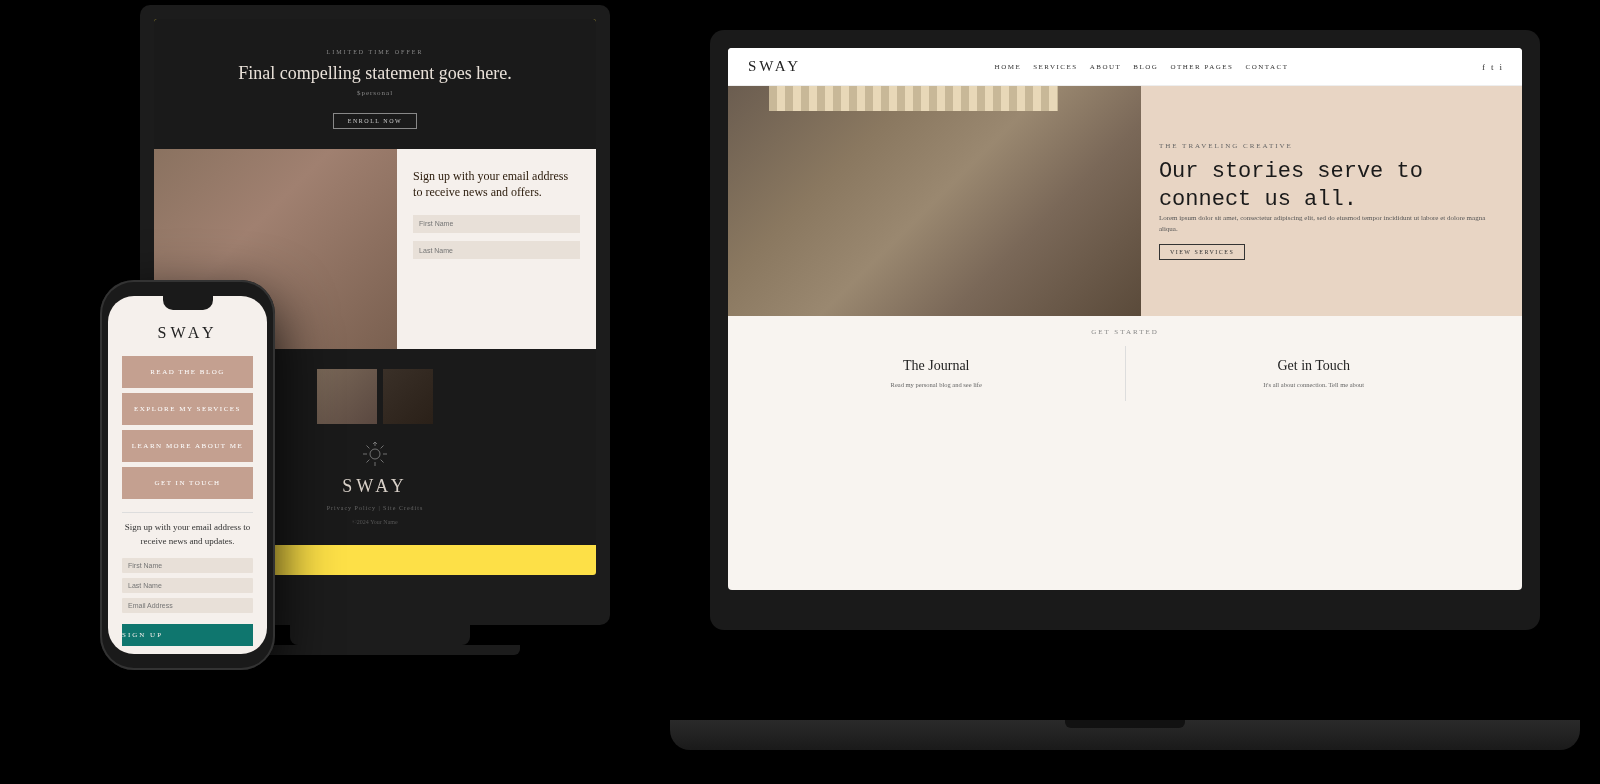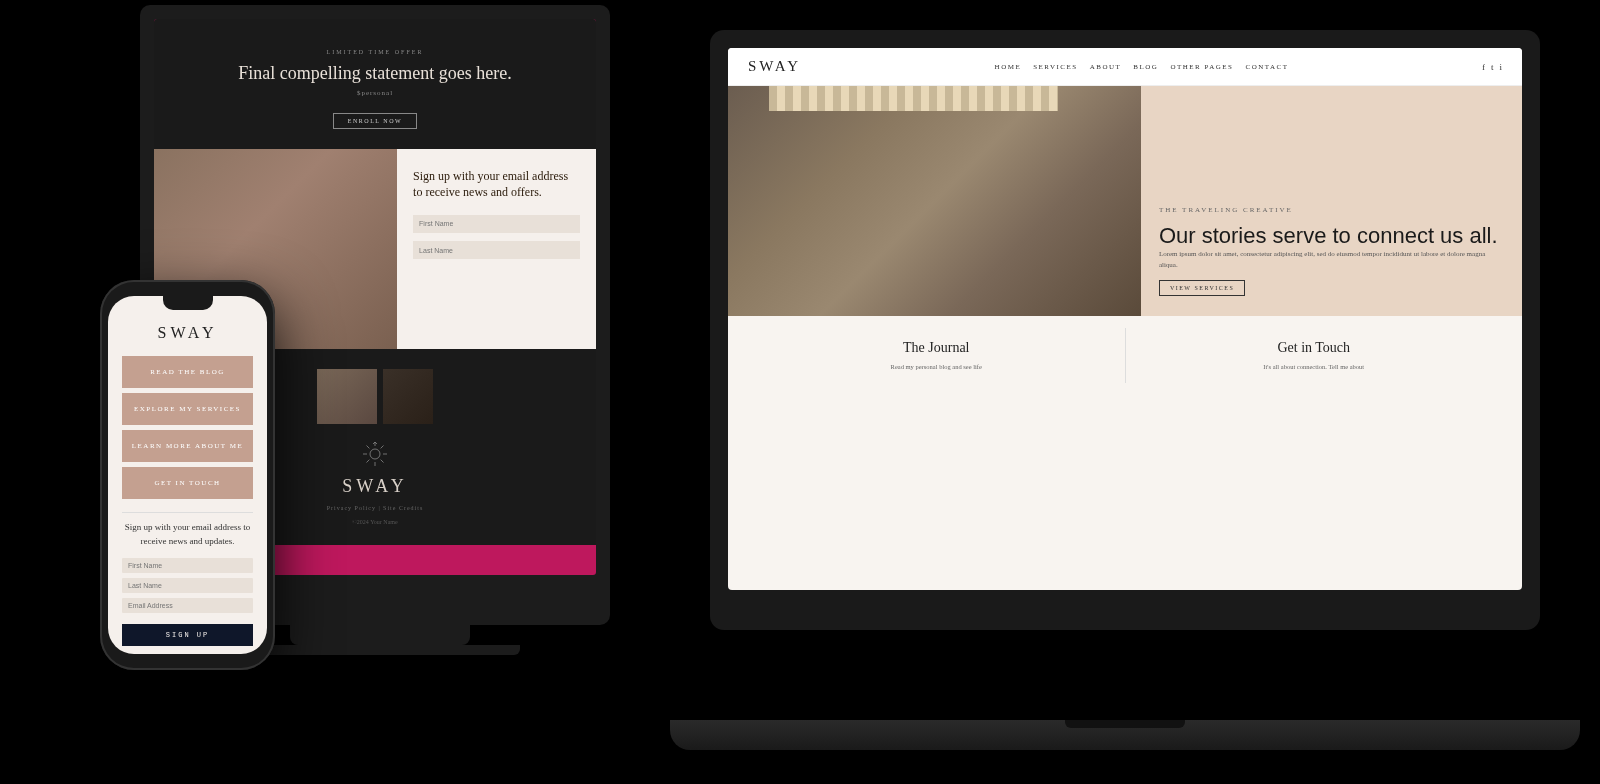--- a/index.html
+++ b/index.html
@@ -121,31 +121,31 @@
       width: 70%;
       height: 25px;
       background: repeating-linear-gradient(90deg, #c8b898 0px, #c8b898 8px, #e8d8b8 8px, #e8d8b8 16px);
     }
     .site-hero-content {
       width: 48%;
       background: #e8d5c4;
       padding: 20px 18px;
       display: flex;
       flex-direction: column;
-      justify-content: flex-end;
+      justify-content: center;
     }
     .site-hero-eyebrow {
       font-size: 7px;
       letter-spacing: 2px;
       text-transform: uppercase;
       color: #666;
       margin-bottom: 8px;
     }
     .site-hero-heading {
-      font-family: Liberation Sans, sans-serif;
+      font-family: Liberation Mono, monospace;
       font-size: 22px;
       color: #1a1a1a;
       line-height: 1.25;
       margin-bottom: 0;
     }
     .site-hero-body {
       font-size: 7px;
       color: #555;
       line-height: 1.5;
       margin-bottom: 10px;
@@ -206,21 +206,21 @@
       width: 470px;
       height: 620px;
       background: #1c1c1c;
       border-radius: 10px;
       padding: 14px 14px 50px 14px;
       box-shadow: 0 15px 50px rgba(0,0,0,0.9);
     }
     .monitor-screen {
       width: 100%;
       height: 100%;
-      background: #be185d;
+      background: #fde047;
       border-radius: 3px;
       overflow: hidden;
     }
     .monitor-stand {
       width: 180px;
       height: 20px;
       background: #1c1c1c;
       margin: 0 auto;
       border-radius: 0 0 8px 8px;
     }
@@ -419,29 +419,27 @@
       background: #e8e0d8;
       margin-bottom: 5px;
       border: none;
       padding: 4px 6px;
       font-size: 7px;
       color: #999;
       border-radius: 1px;
     }
     .phone-sign-btn {
       width: 100%;
-      background: #0f172a;
+      background: #0f766e;
       color: #f5f0ec;
-      text-align: center;
       padding: 7px 0;
       font-size: 7px;
       letter-spacing: 2px;
       text-transform: uppercase;
       margin-top: 6px;
-      font-family: Liberation Mono, monospace;
     }
 
     
     .sun-svg {
       display: block;
     }
   </style>
 </head>
 <body>
 
@@ -525,20 +523,21 @@
         </div>
         <div class="site-hero-content">
           <div class="site-hero-eyebrow">THE TRAVELING CREATIVE</div>
           <div class="site-hero-heading">Our stories serve to connect us all.</div>
           <div class="site-hero-body">Lorem ipsum dolor sit amet, consectetur adipiscing elit, sed do eiusmod tempor incididunt ut labore et dolore magna aliqua.</div>
           <div class="site-hero-btn">VIEW SERVICES</div>
         </div>
       </div>
 
       <div class="site-get-started">
+        <div class="site-get-started-label">GET STARTED</div>
         <div class="site-cards">
           <div class="site-card">
             <div class="site-card-title">The Journal</div>
             <div class="site-card-body">Read my personal blog and see life</div>
           </div>
           <div class="site-card">
             <div class="site-card-title">Get in Touch</div>
             <div class="site-card-body">It's all about connection. Tell me about</div>
           </div>
         </div>

